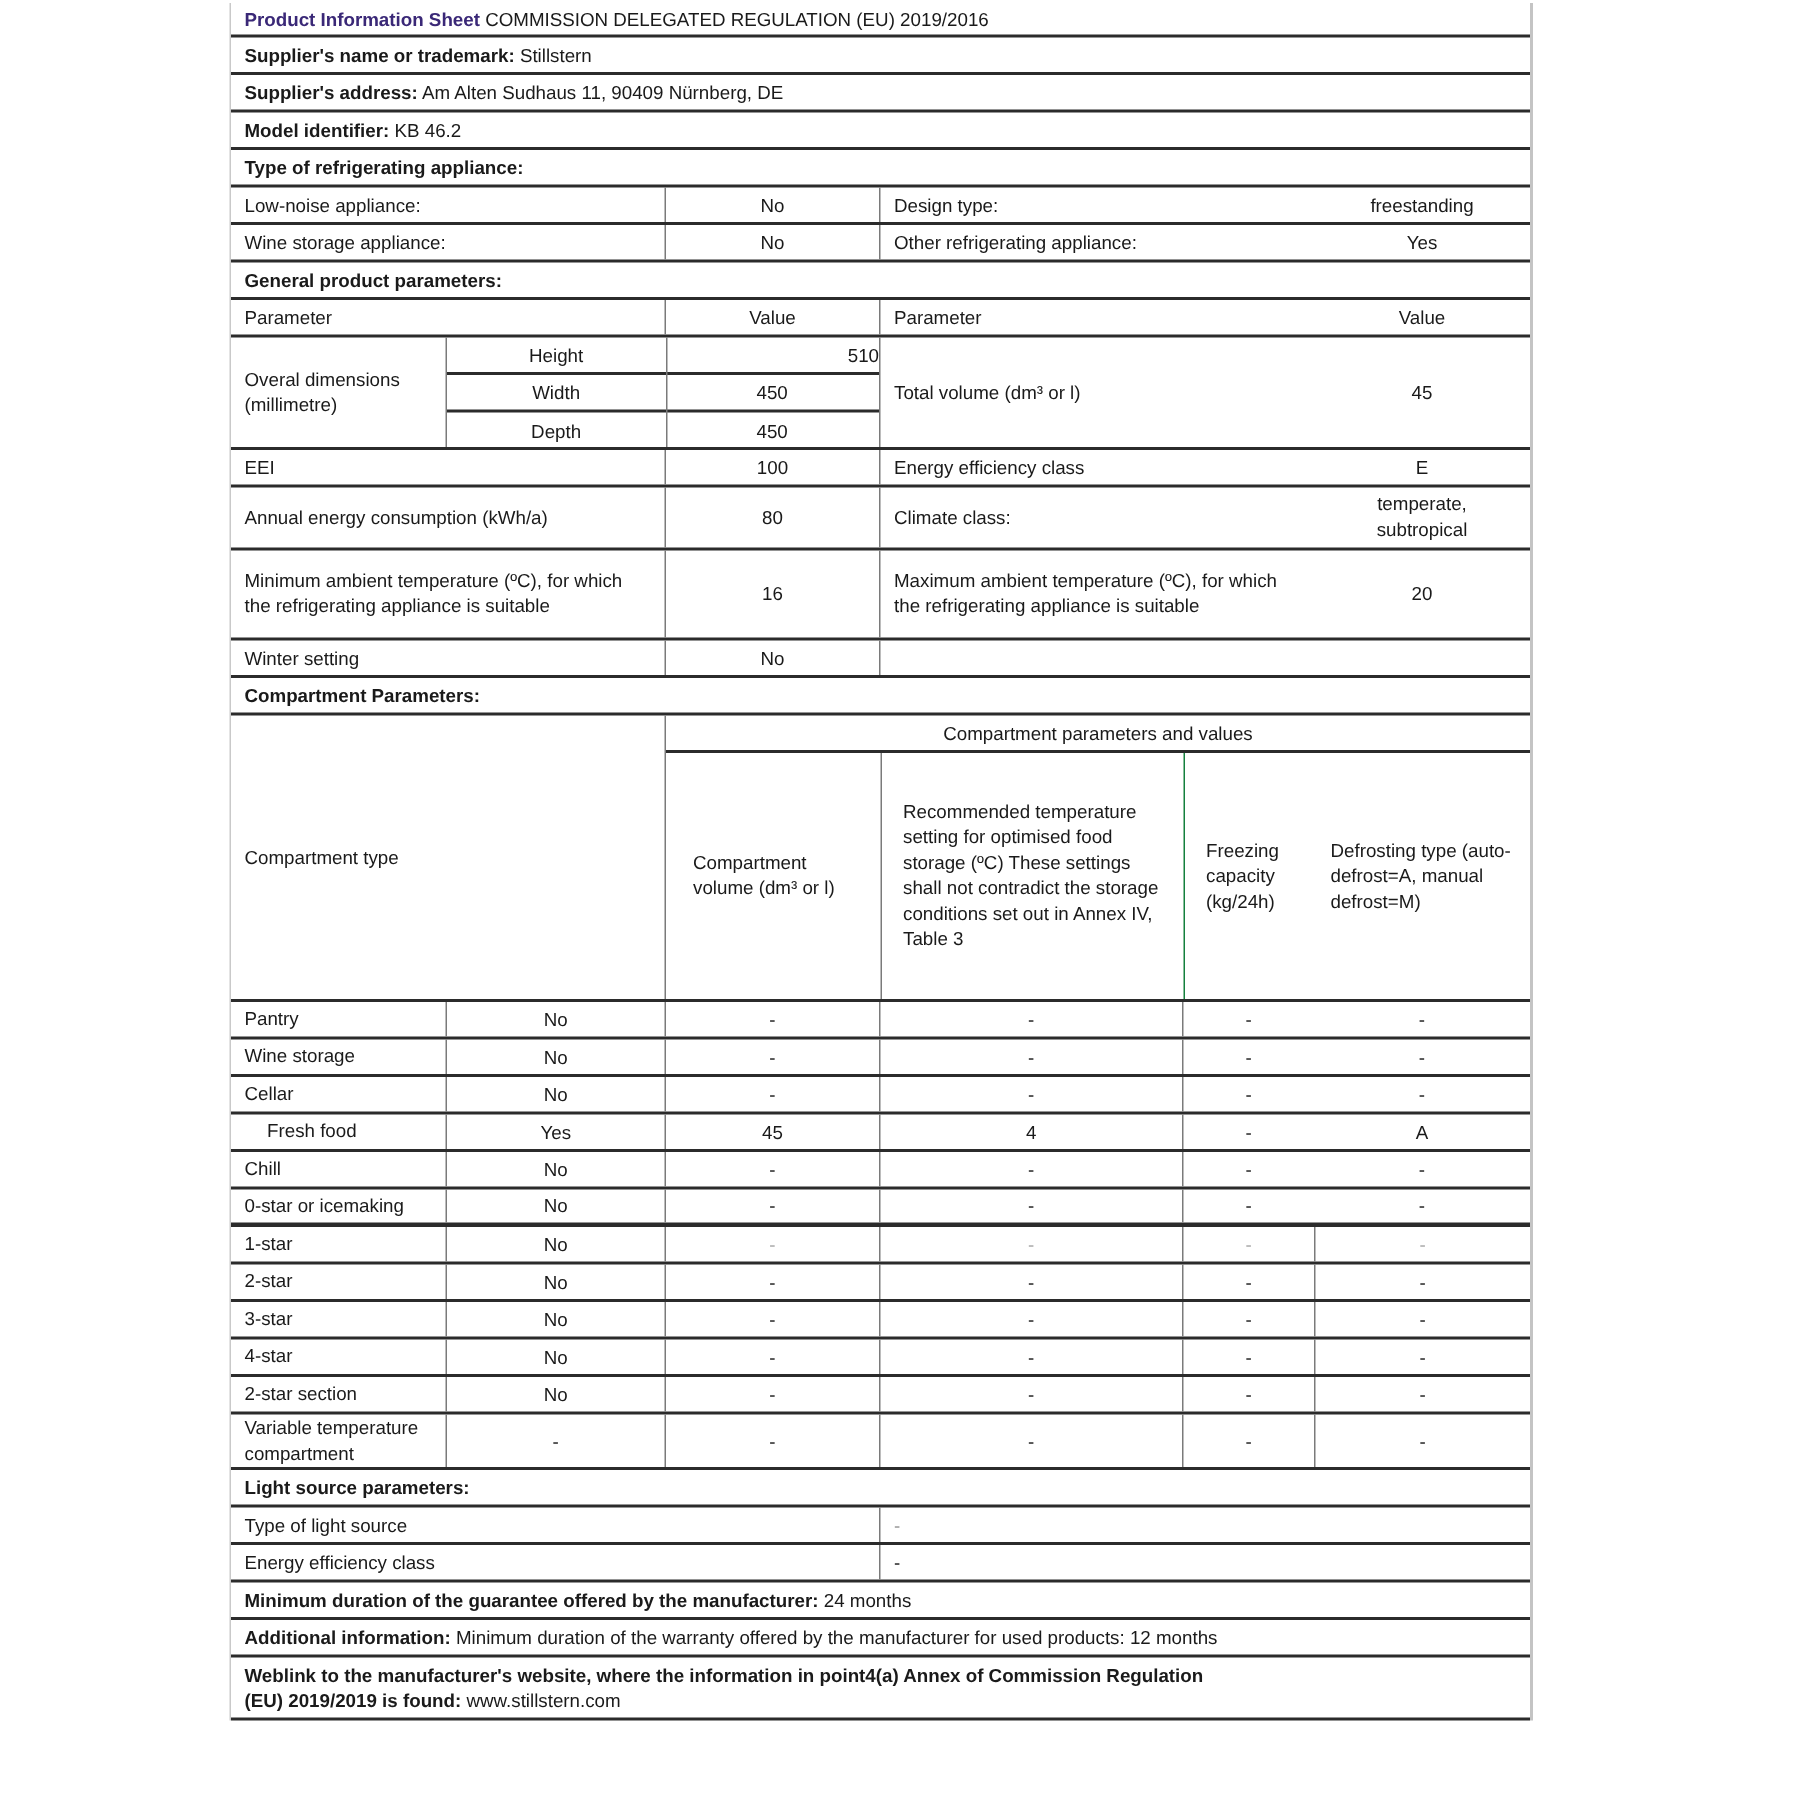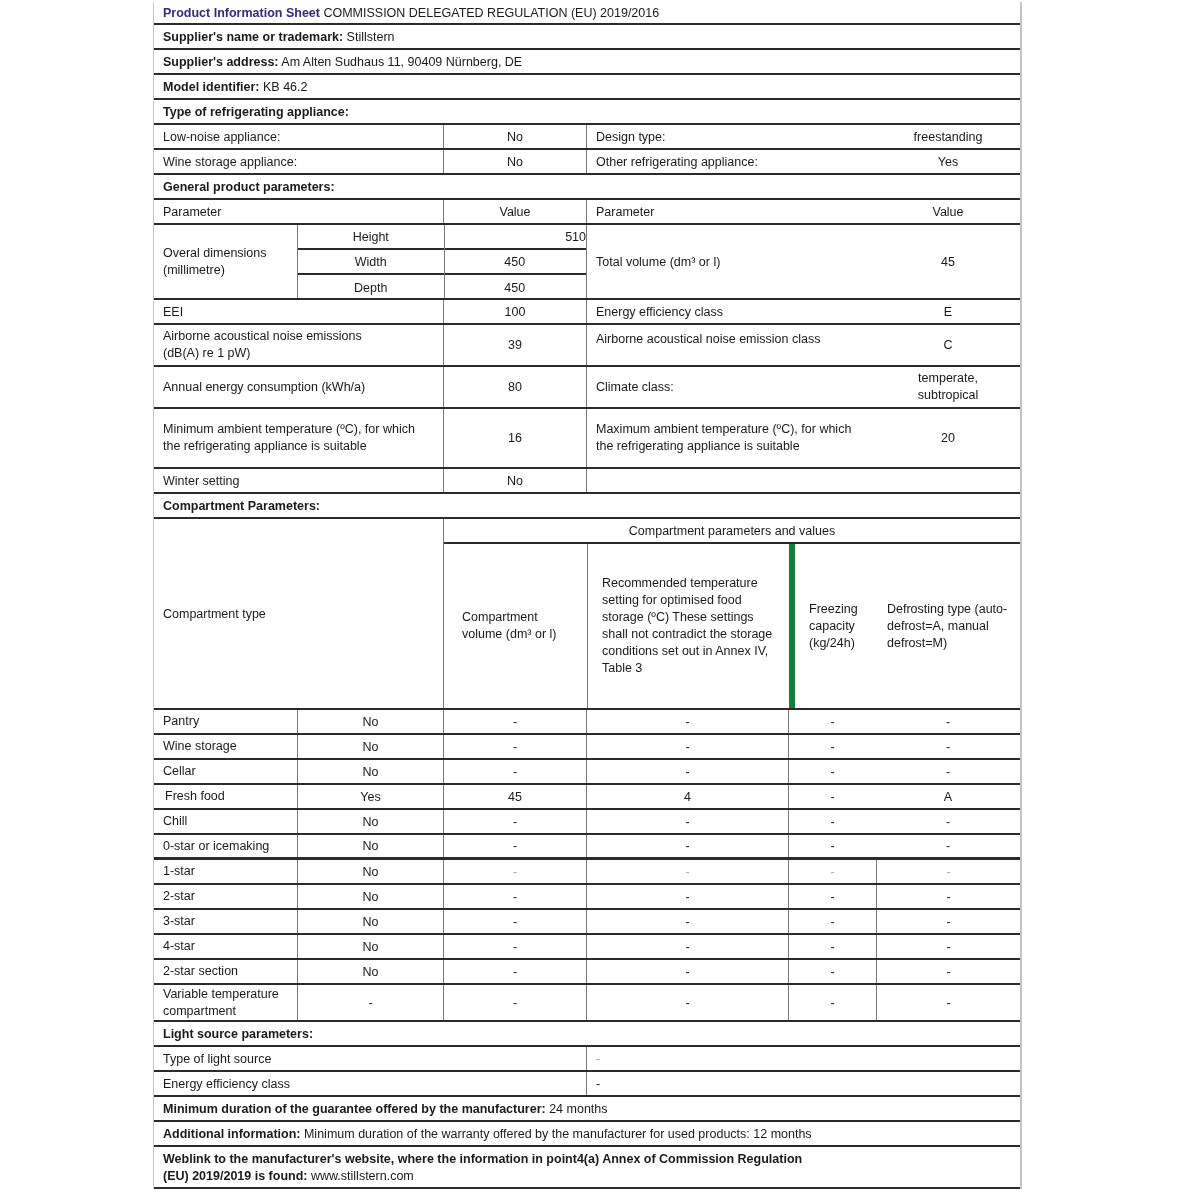--- a/index.html
+++ b/index.html
@@ -93,26 +93,20 @@
     <div class="cell c" style="left:722px;right:0">45</div>
   </div>
 
   <div class="row" style="height:25px">
     <div class="cell l" style="left:0;width:289px">EEI</div>
     <div class="cell c vl" style="left:289px;width:143px">100</div>
     <div class="cell l vl" style="left:432px;width:290px">Energy efficiency class</div>
     <div class="cell c" style="left:722px;right:0">E</div>
   </div>
   <div class="row" style="height:42px">
-    <div class="cell l txt" style="left:0;width:240px">Airborne acoustical noise emissions (dB(A) re 1 pW)</div>
-    <div class="cell c vl" style="left:289px;width:143px">39</div>
-    <div class="cell l vl txt" style="left:432px;width:290px;align-items:flex-start;padding-top:6px">Airborne acoustical noise emission class</div>
-    <div class="cell c" style="left:722px;right:0">C</div>
-  </div>
-  <div class="row" style="height:42px">
     <div class="cell l" style="left:0;width:289px">Annual energy consumption (kWh/a)</div>
     <div class="cell c vl" style="left:289px;width:143px">80</div>
     <div class="cell l vl" style="left:432px;width:290px">Climate class:</div>
     <div class="cell c txt" style="left:722px;right:0;padding:0 30px">temperate, subtropical</div>
   </div>
   <div class="row" style="height:60px">
     <div class="cell l txt" style="left:0;width:280px">Minimum ambient temperature (ºC), for which the refrigerating appliance is suitable</div>
     <div class="cell c vl" style="left:289px;width:143px">16</div>
     <div class="cell l vl txt" style="left:432px;width:290px;padding-right:20px">Maximum ambient temperature (ºC), for which the refrigerating appliance is suitable</div>
     <div class="cell c" style="left:722px;right:0">20</div>
@@ -125,21 +119,21 @@
 
   <div class="row" style="height:25px">
     <div class="cell l b" style="left:0;right:16px">Compartment Parameters:</div>
   </div>
   <div class="row" style="height:191px">
     <div class="cell l" style="left:0;width:289px">Compartment type</div>
     <div class="cell vl" style="left:289px;right:0;display:block">
       <div class="sub" style="top:0;height:25px;border-bottom:2px solid #2b2b2b">Compartment parameters and values</div>
       <div class="sub txt" style="top:25px;bottom:0;left:0;right:auto;width:143px;padding:0 18px">Compartment volume (dm³ or l)</div>
       <div class="sub txt" style="top:25px;bottom:0;left:143px;right:auto;width:202px;padding:0 14px;border-left:1px solid #7a7a7a">Recommended temperature setting for optimised food storage (ºC) These settings shall not contradict the storage conditions set out in Annex IV, Table 3</div>
-      <div class="sub txt" style="top:25px;bottom:0;left:345px;right:auto;width:88px;padding:0 14px;border-left:6px solid #15803d">Freezing capacity (kg/24h)</div>
+      <div class="sub txt" style="top:25px;bottom:0;left:345px;right:auto;width:88px;padding:0 14px;border-left:1px solid #15803d">Freezing capacity (kg/24h)</div>
       <div class="sub txt" style="top:25px;bottom:0;left:433px;right:0;padding:0 10px">Defrosting type (auto-defrost=A, manual defrost=M)</div>
     </div>
   </div>
 
   <div id="compartment-rows">
       <div class="row" style="height: 25px;">
         <div class="cell l txt" style="left: 0px; width: 143px;">Pantry</div>
         <div class="cell c vl" style="left: 143px; width: 146px;">No</div>
         <div class="cell c vl" style="left: 289px; width: 143px;">-</div>
         <div class="cell c vl" style="left: 432px; width: 202px;">-</div>
@@ -156,21 +150,21 @@
       </div>
       <div class="row" style="height: 25px;">
         <div class="cell l txt" style="left: 0px; width: 143px;">Cellar</div>
         <div class="cell c vl" style="left: 143px; width: 146px;">No</div>
         <div class="cell c vl" style="left: 289px; width: 143px;">-</div>
         <div class="cell c vl" style="left: 432px; width: 202px;">-</div>
         <div class="cell c vl" style="left: 634px; width: 88px;">-</div>
         <div class="cell c" style="left: 722px; right: 0px;">-</div>
       </div>
       <div class="row" style="height: 25px;">
-        <div class="cell l txt" style="left: 2px; width: 143px;">Fresh food</div>
+        <div class="cell l txt" style="left: 15px; width: 143px;">Fresh food</div>
         <div class="cell c vl" style="left: 143px; width: 146px;">Yes</div>
         <div class="cell c vl" style="left: 289px; width: 143px;">45</div>
         <div class="cell c vl" style="left: 432px; width: 202px;">4</div>
         <div class="cell c vl" style="left: 634px; width: 88px;">-</div>
         <div class="cell c" style="left: 722px; right: 0px;">A</div>
       </div>
       <div class="row" style="height: 25px;">
         <div class="cell l txt" style="left: 0px; width: 143px;">Chill</div>
         <div class="cell c vl" style="left: 143px; width: 146px;">No</div>
         <div class="cell c vl" style="left: 289px; width: 143px;">-</div>

